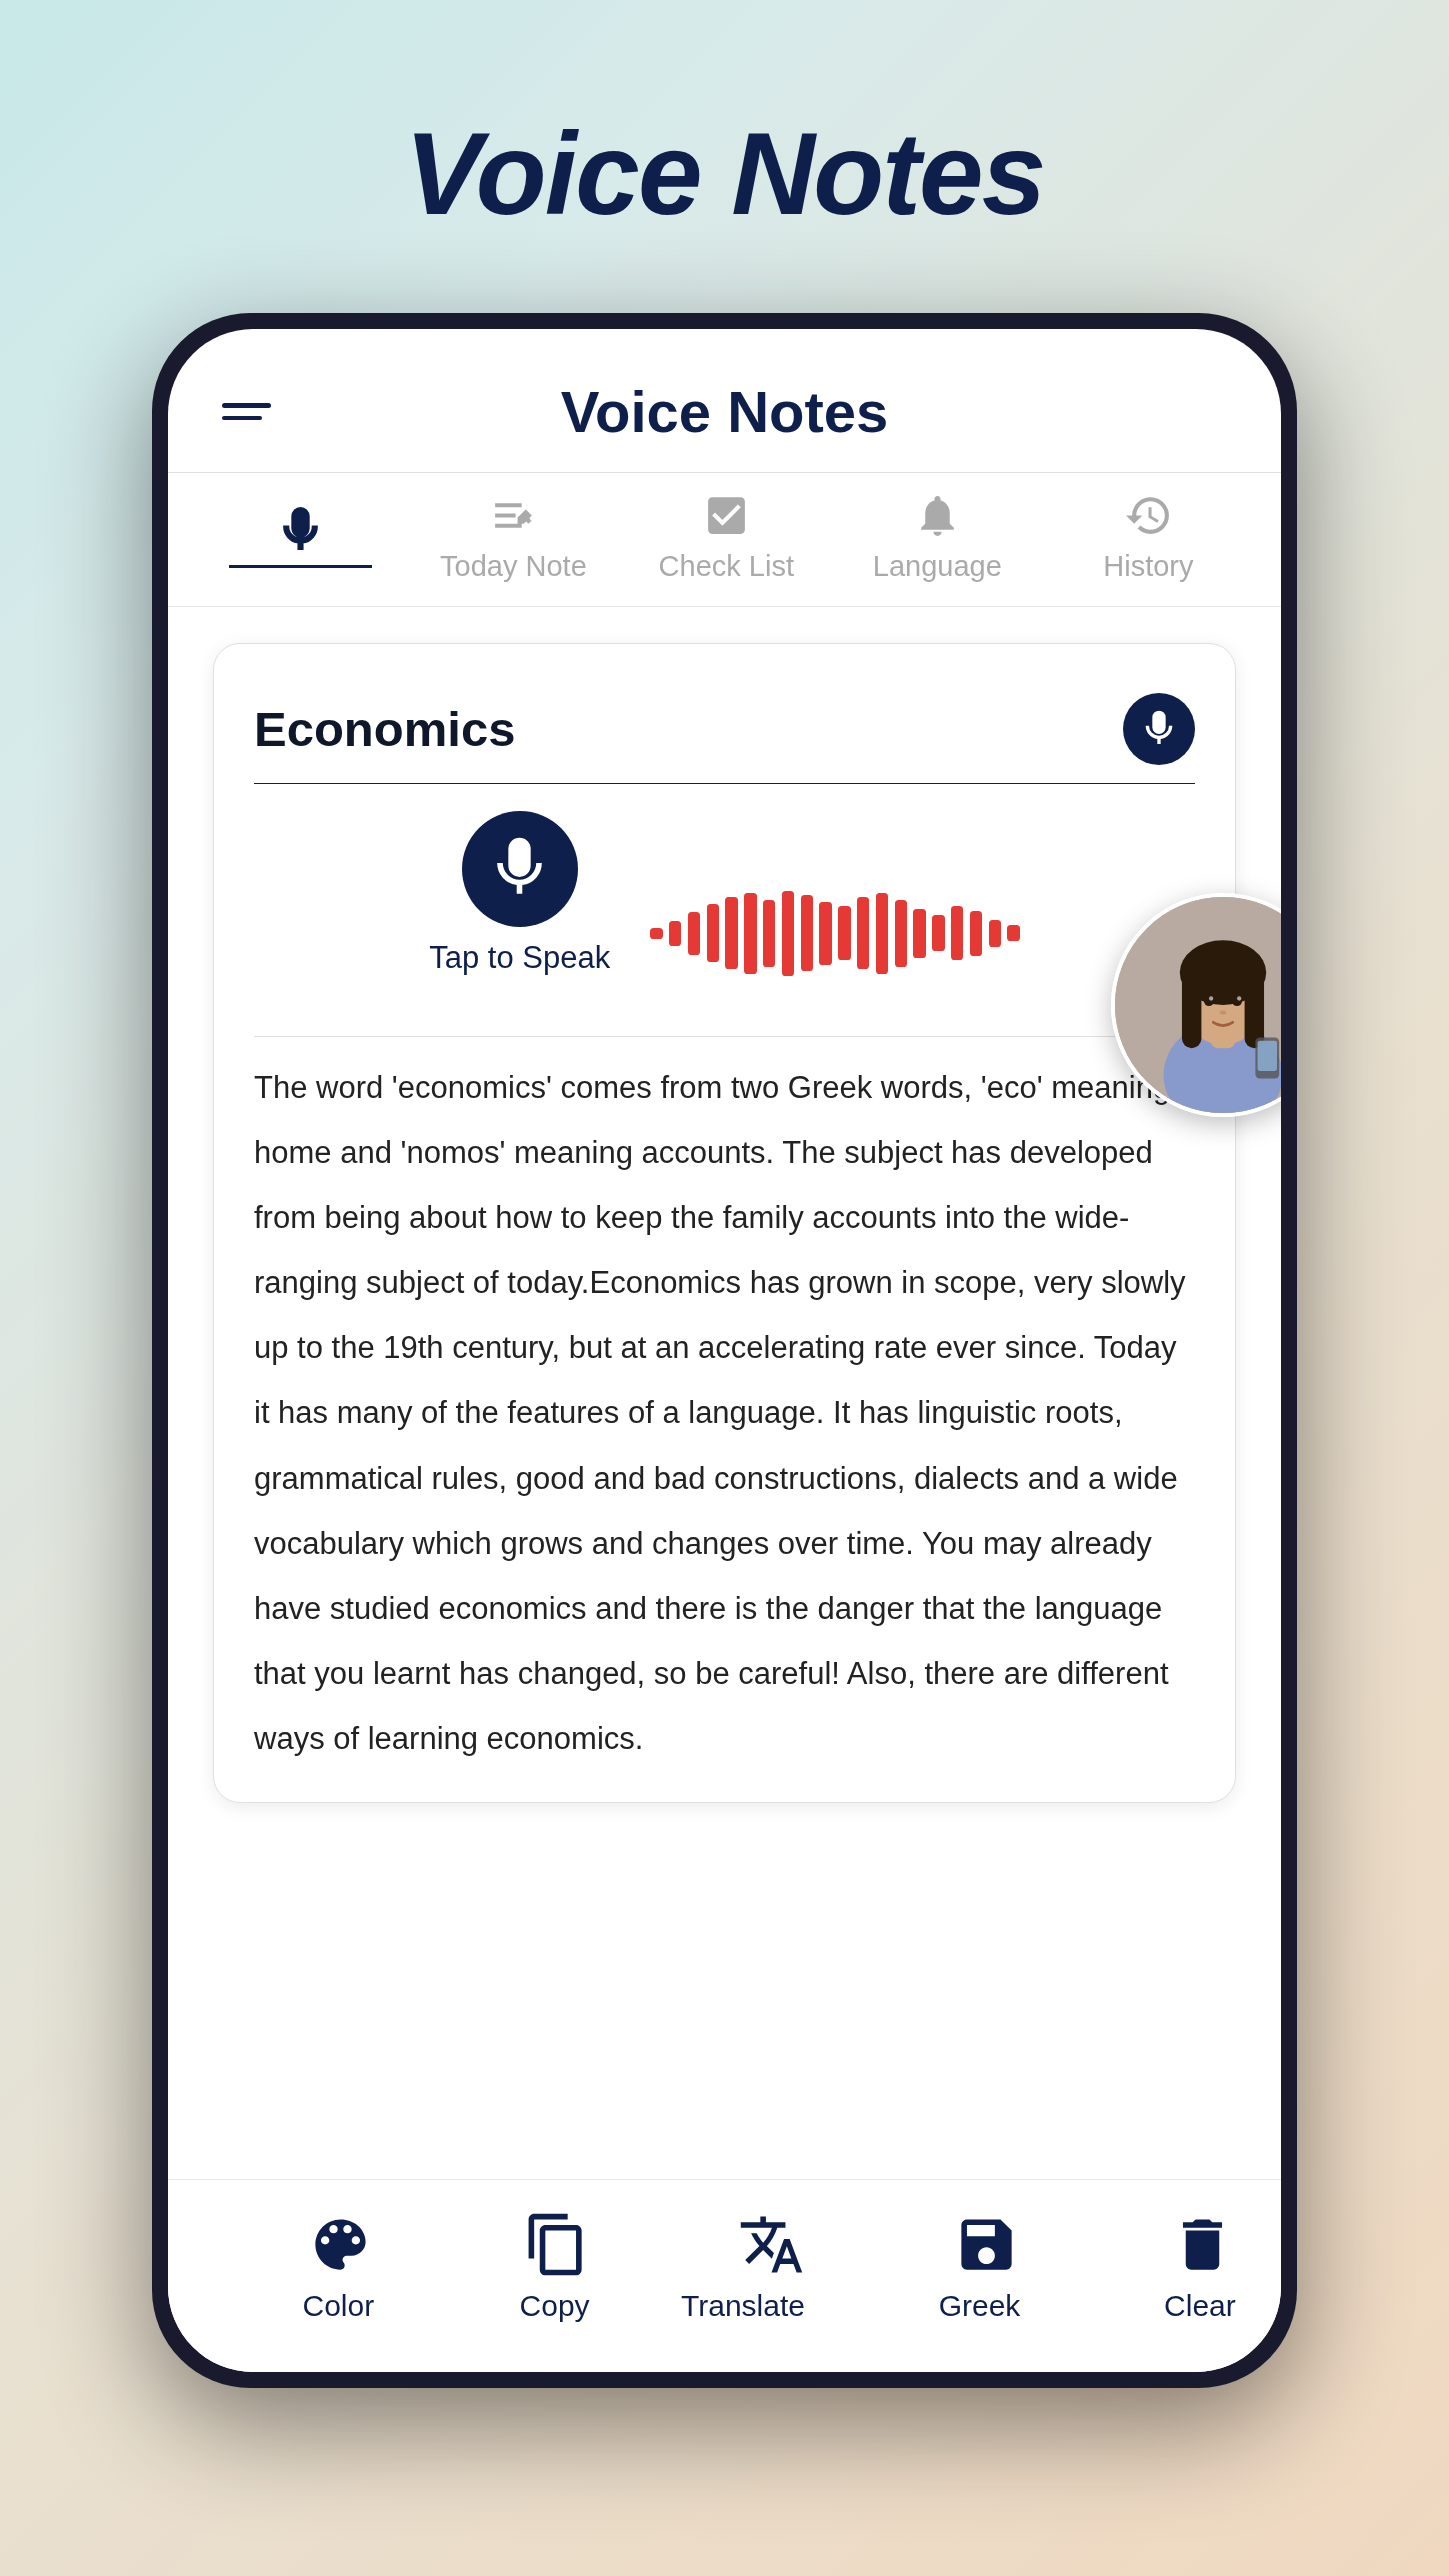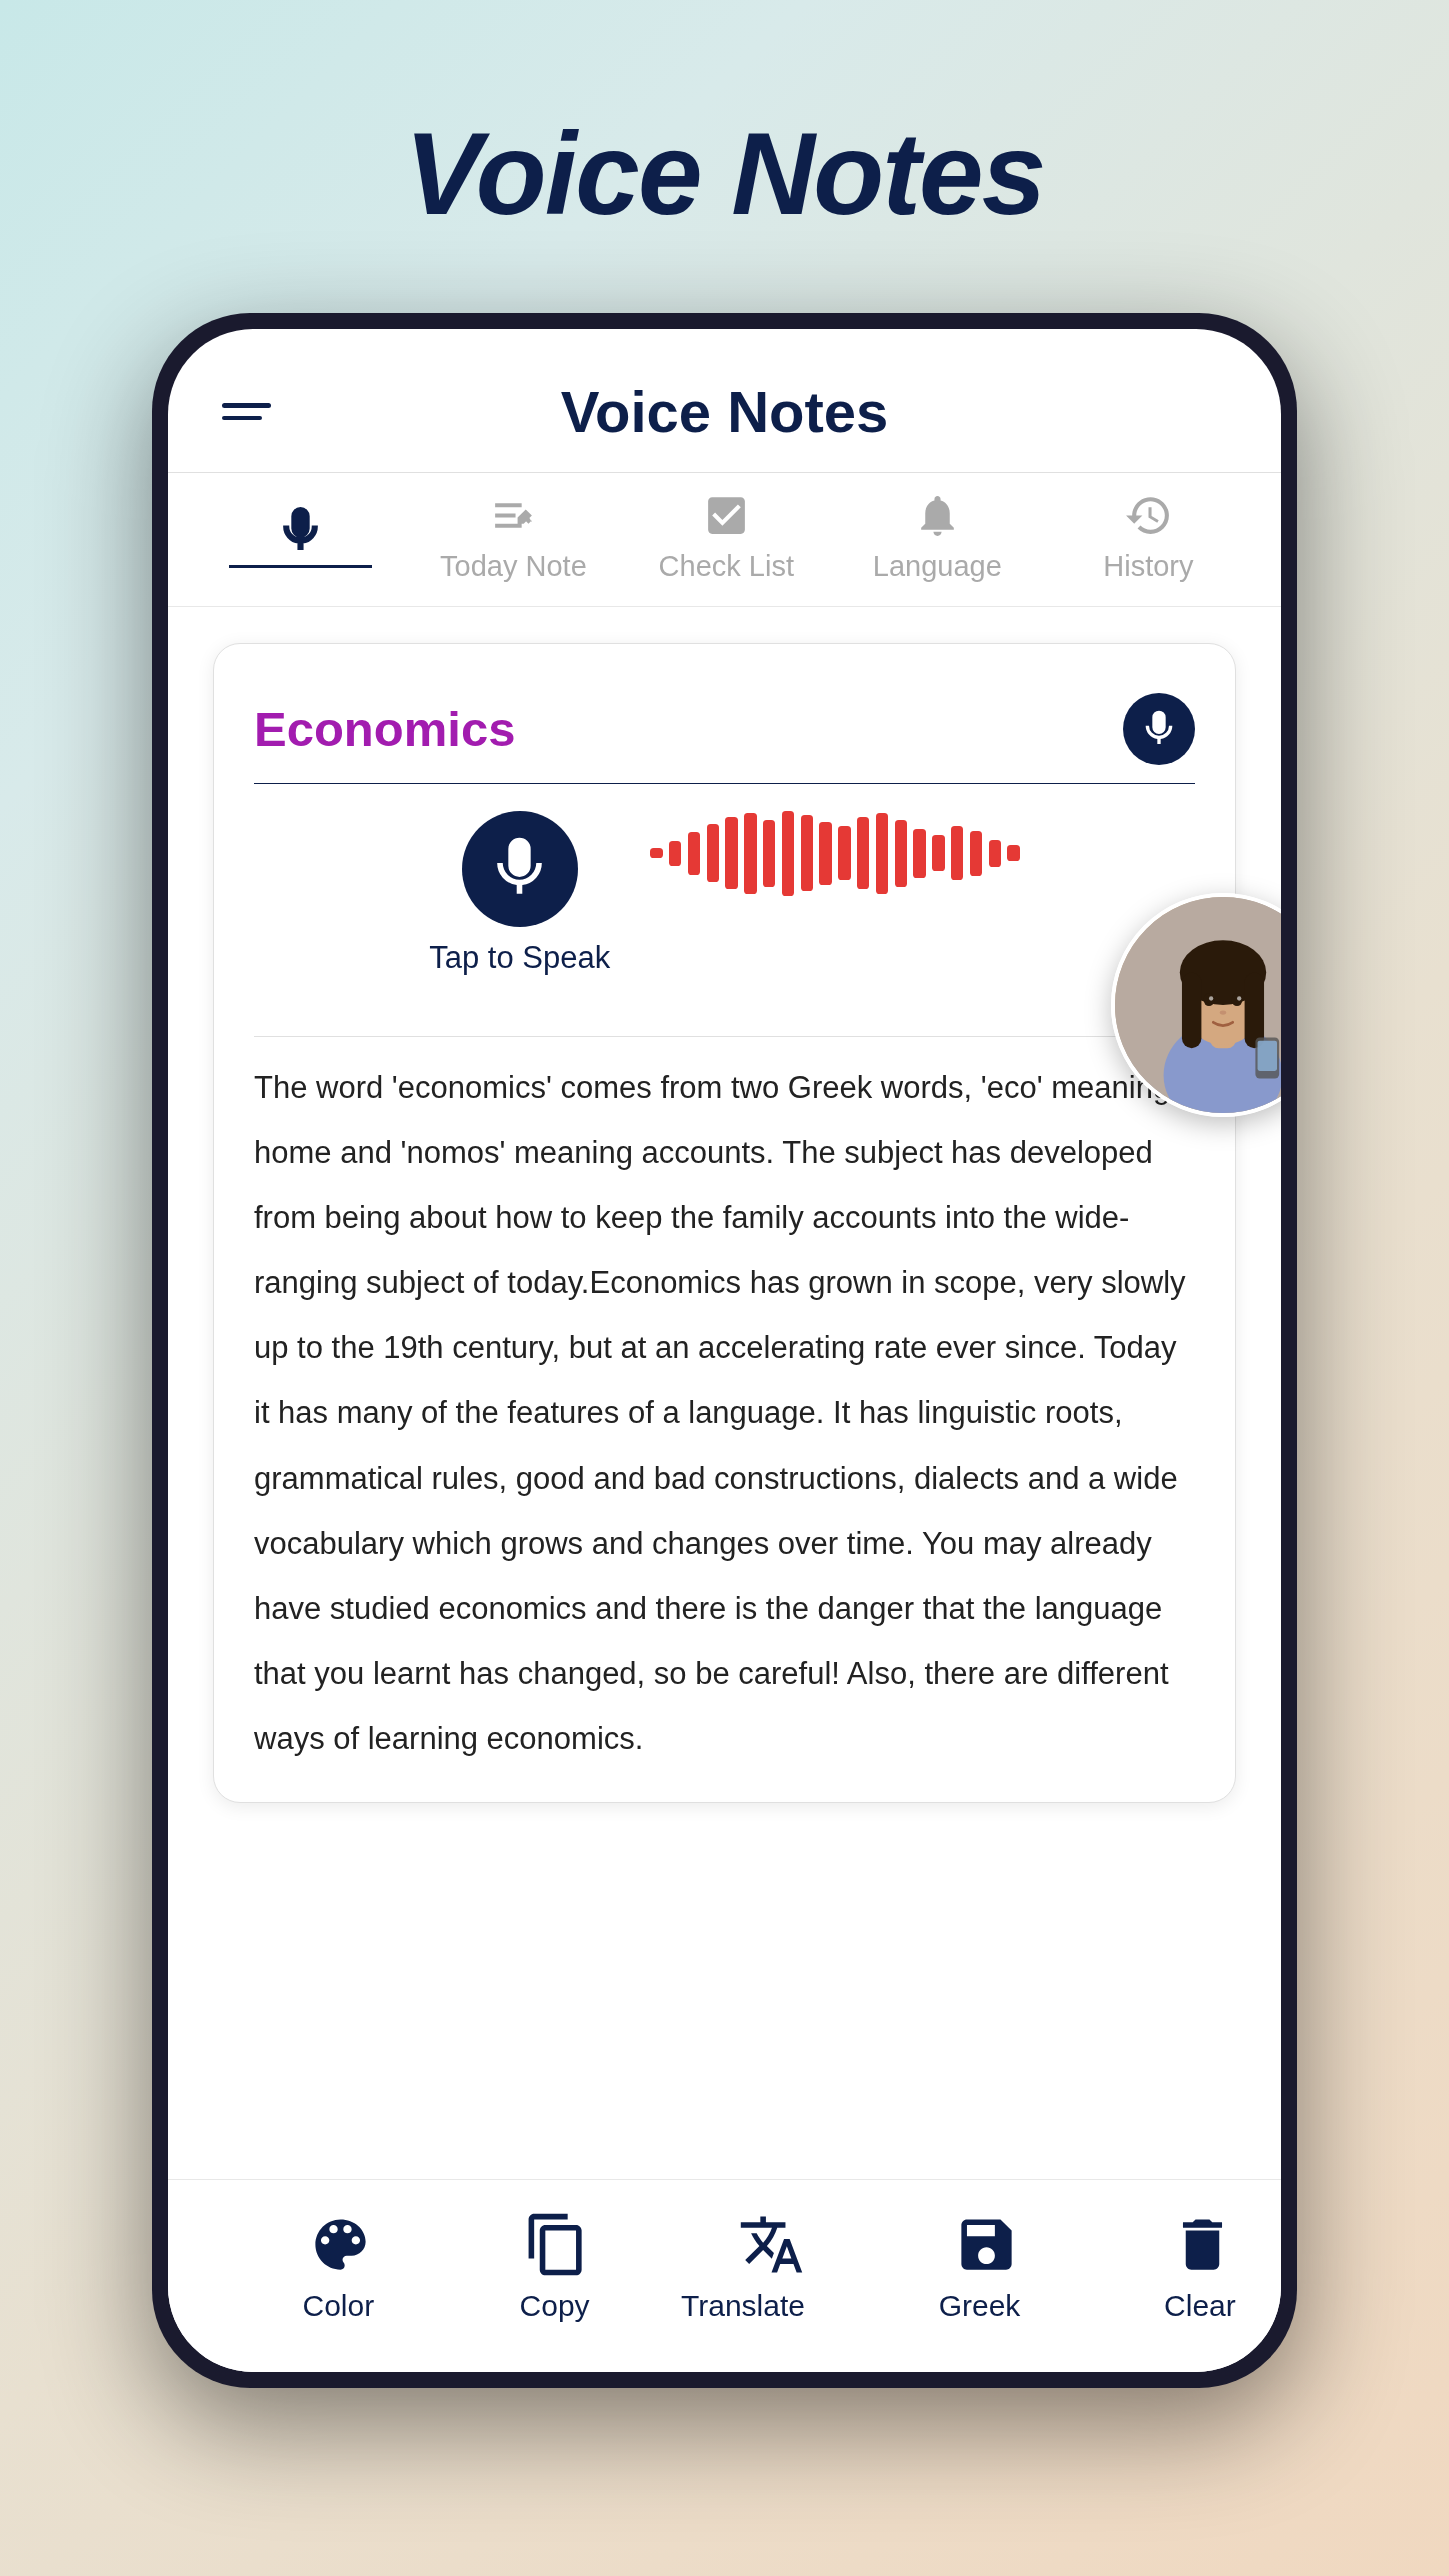--- a/index.html
+++ b/index.html
@@ -156,39 +156,39 @@
       display: flex;
       align-items: center;
       justify-content: space-between;
       padding: 18px 0;
       border-bottom: 1.8px solid #0d1f4a;
     }
 
     .note-title {
       font-size: 49px;
       font-weight: 700;
-      color: #a21caf;
+      color: #0f172a;
     }
 
     .mic-badge {
       width: 72px;
       height: 72px;
       background: #0d1f4a;
       border-radius: 50%;
       display: flex;
       align-items: center;
       justify-content: center;
     }
 
     .mic-badge svg { width: 40px; height: 40px; fill: white; }
 
     
     .speak-section {
       display: flex;
-      align-items: flex-start;
+      align-items: flex-end;
       justify-content: center;
       gap: 40px;
       padding: 27px 0;
     }
 
     .speak-btn {
       display: flex;
       flex-direction: column;
       align-items: center;
       gap: 13.4px;

